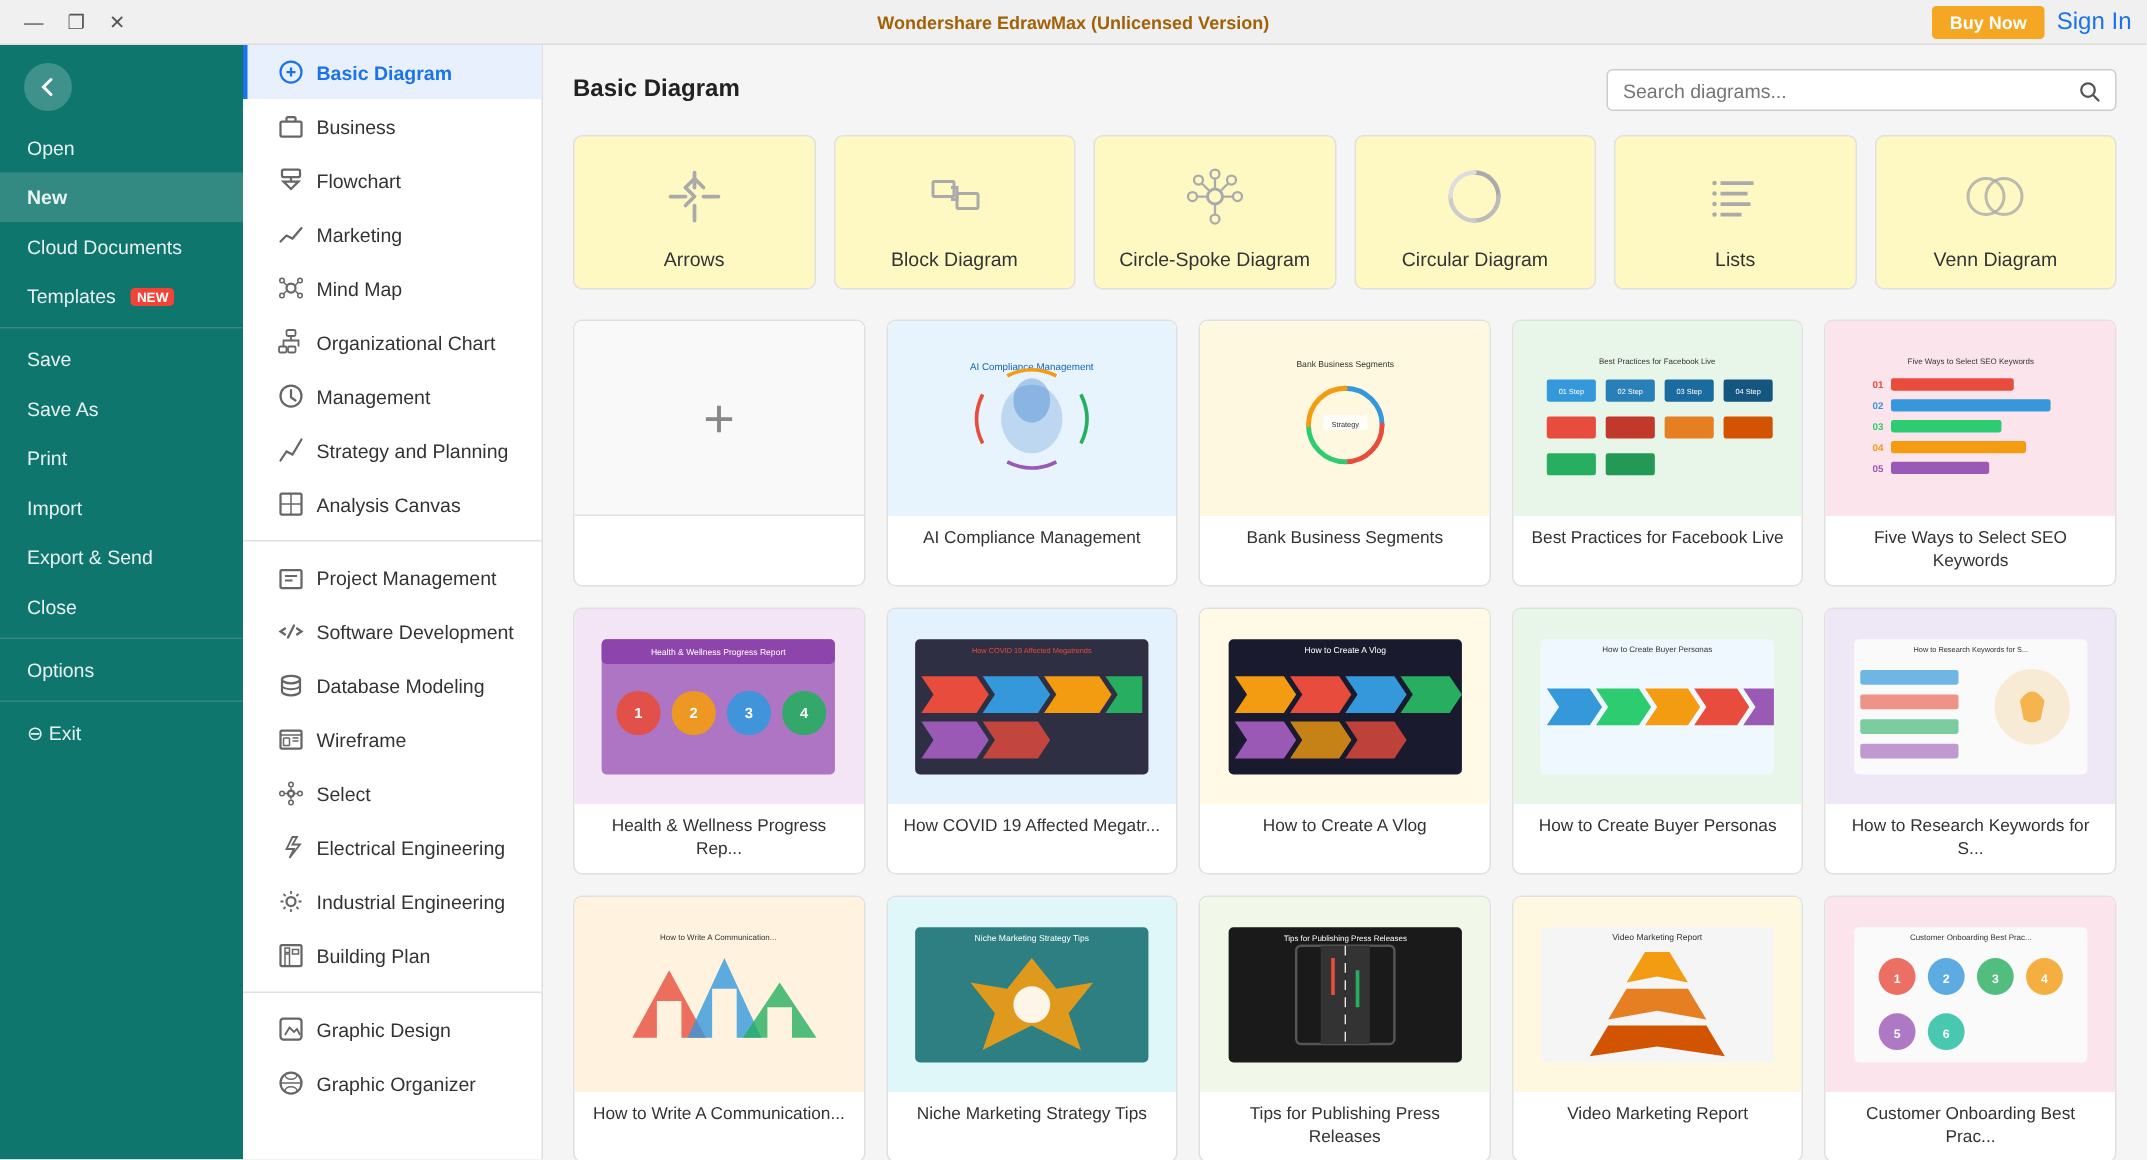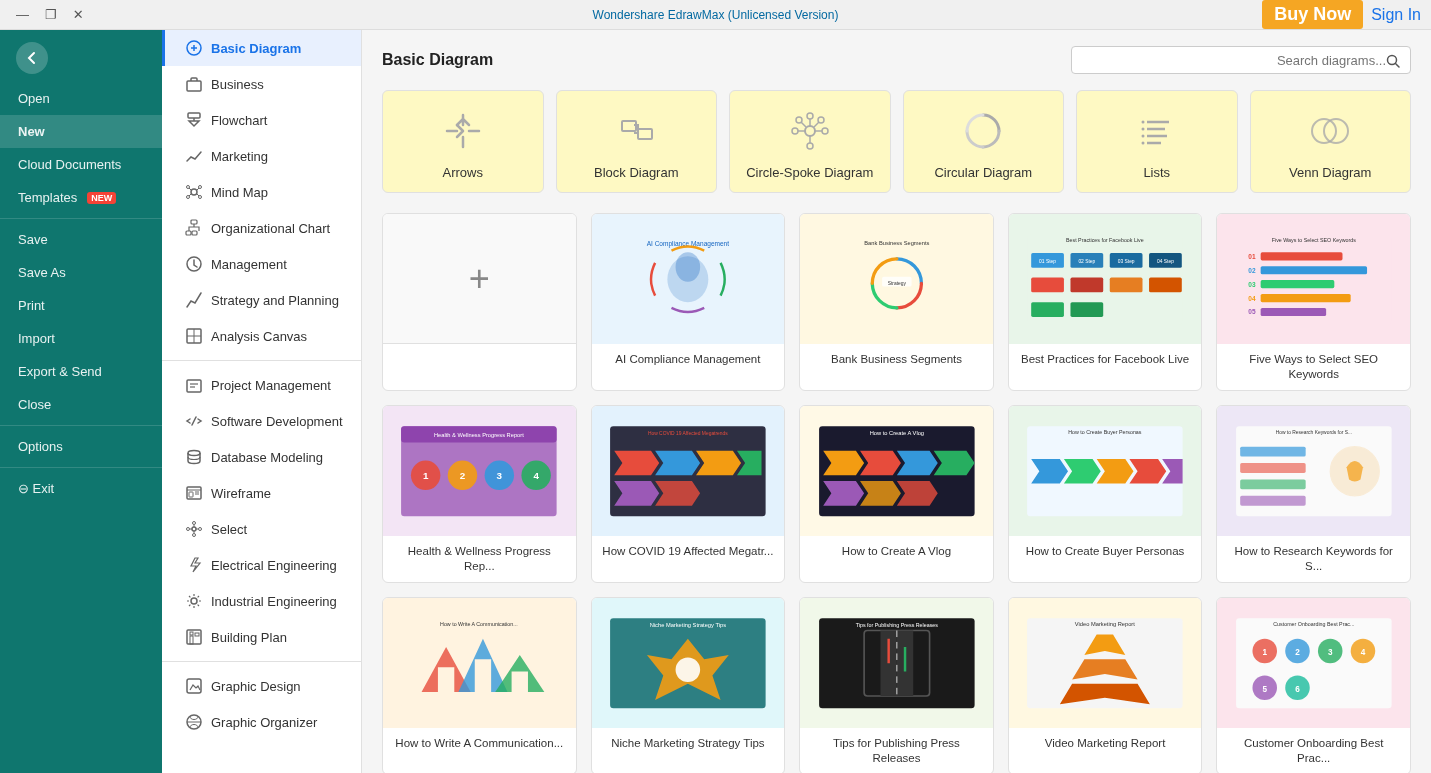--- a/index.html
+++ b/index.html
@@ -9,30 +9,30 @@
     .titlebar {
       background: #f0f0f0;
       height: 30px;
       display: flex;
       align-items: center;
       justify-content: space-between;
       padding: 0 10px;
       border-bottom: 1px solid #ddd;
       flex-shrink: 0;
     }
-    .titlebar-title { flex: 1; text-align: center; font-size: 12px; color: #0369a1; }
+    .titlebar-title { flex: 1; text-align: center; font-size: 12px; color: #a16207; font-weight: bold; }
     .titlebar-btn { background: none; border: none; cursor: pointer; font-size: 13px; color: #555; padding: 2px 6px; }
     .titlebar-right-actions { display: flex; align-items: center; gap: 8px; }
     .buy-now-btn {
       background: #f5a623;
       color: white;
       border: none;
       padding: 4px 12px;
       border-radius: 3px;
-      font-size: 18px;
+      font-size: 12px;
       font-weight: bold;
       cursor: pointer;
     }
     .sign-in-link { color: #1a73e8; font-size: 16px; cursor: pointer; text-decoration: none; }
 
     
     .app-body { display: flex; flex: 1; overflow: hidden; }
 
     
     .sidebar {
@@ -128,21 +128,20 @@
       border-radius: 4px;
       padding: 5px 10px;
       width: 340px;
     }
     .search-input {
       border: none;
       outline: none;
       flex: 1;
       font-size: 13px;
       color: #333;
-      text-align: right;
     }
     .search-icon-btn { background: none; border: none; cursor: pointer; color: #555; font-size: 14px; }
 
     
     .category-row {
       display: flex;
       gap: 12px;
       margin-bottom: 20px;
       flex-wrap: nowrap;
     }

